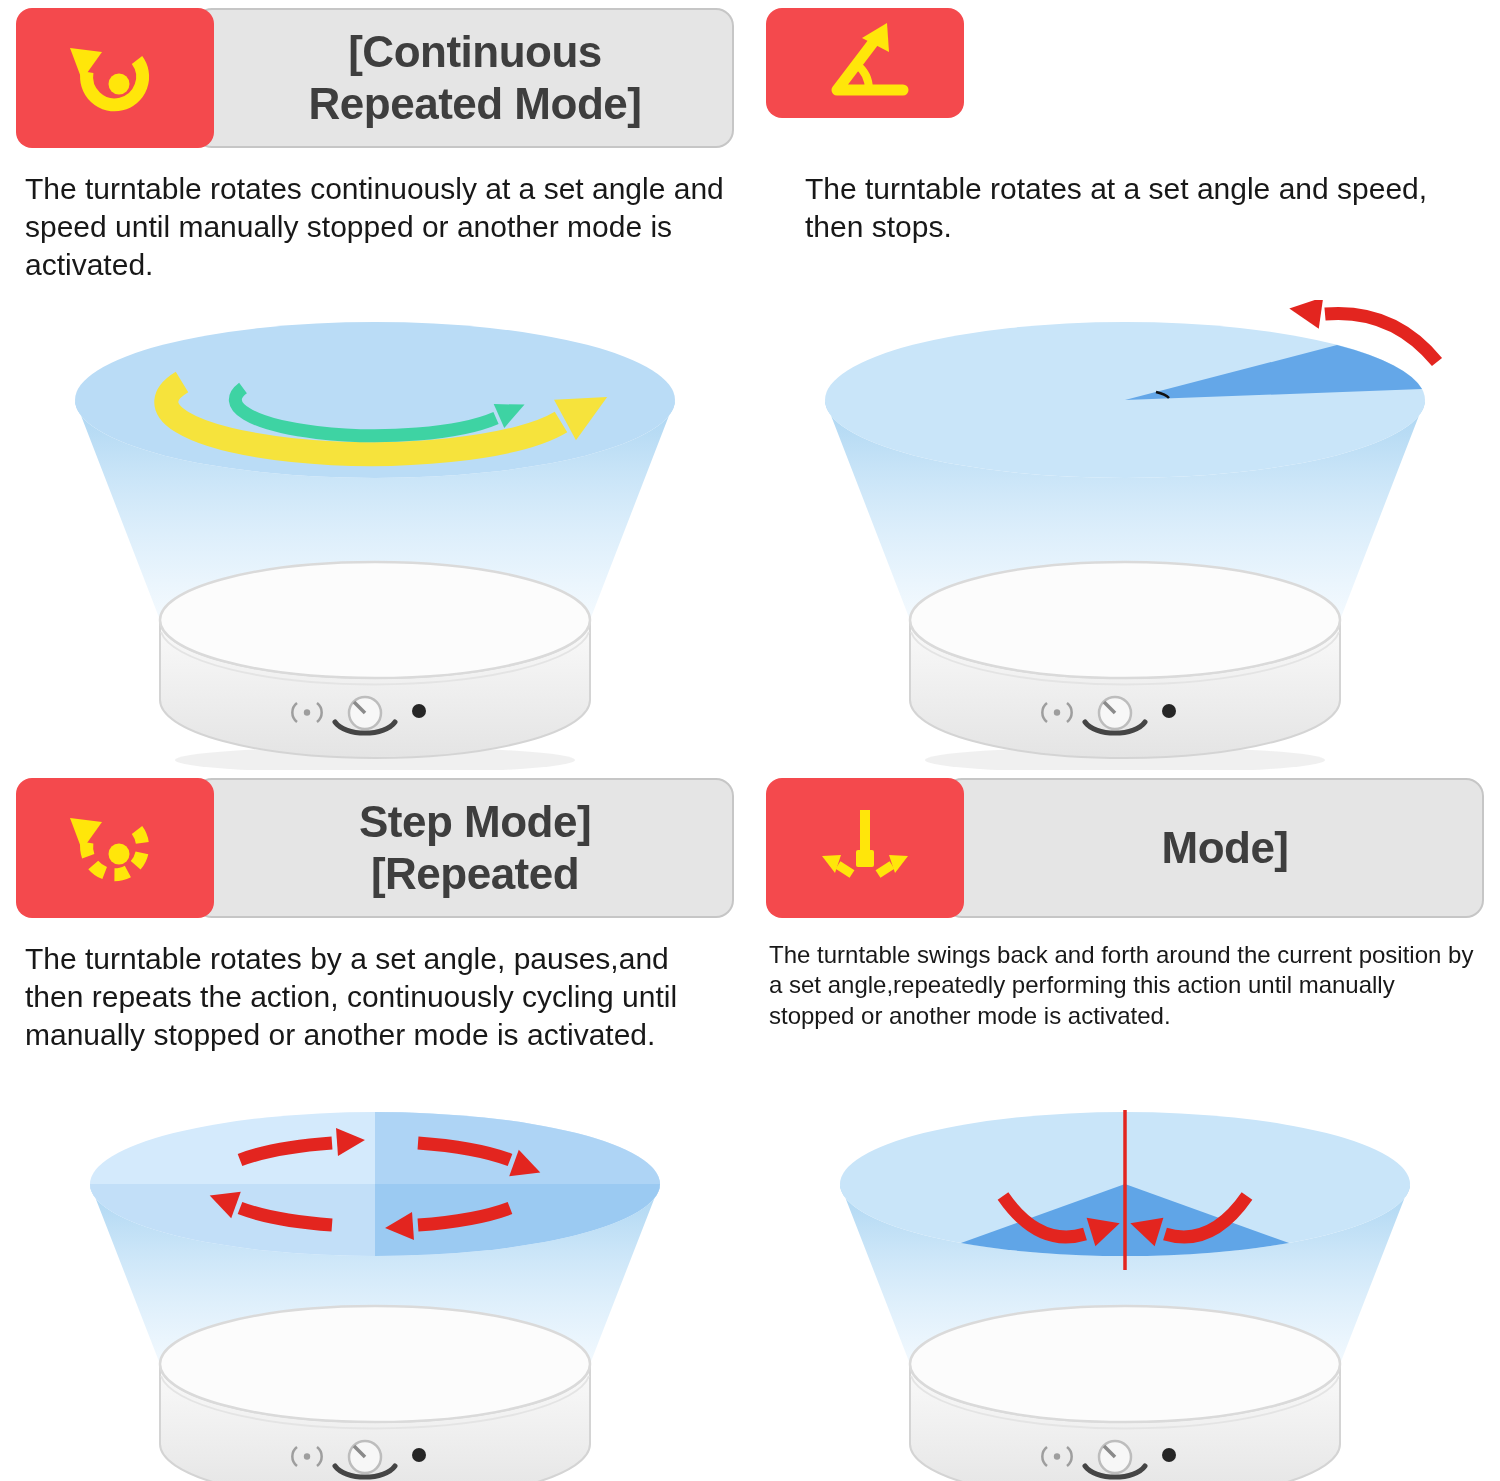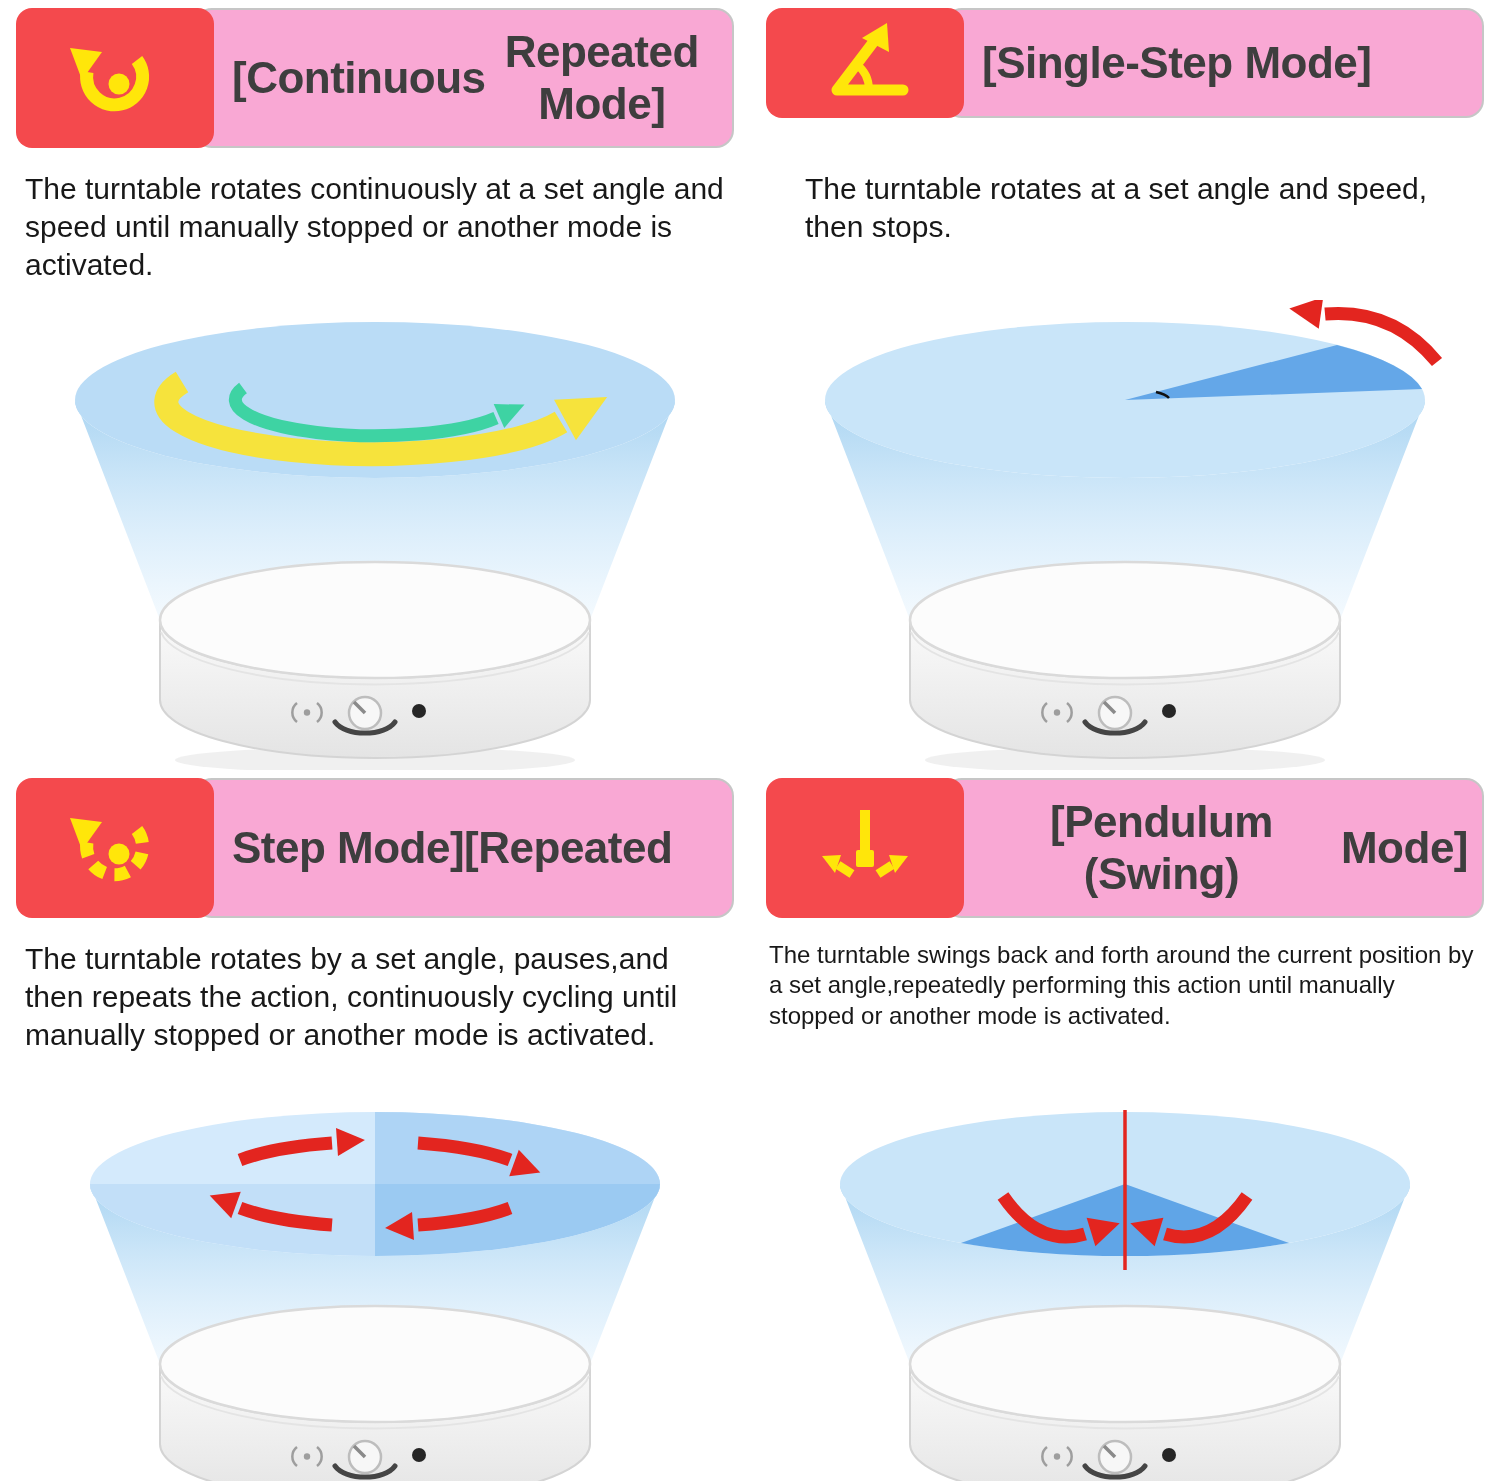--- a/index.html
+++ b/index.html
@@ -3,21 +3,21 @@
 <meta charset="utf-8">
 <style>
   *{box-sizing:border-box;margin:0;padding:0}
   html,body{background:#ffffff}
   body{width:1500px;height:1481px;font-family:"Liberation Sans",sans-serif;overflow:hidden}
   .grid{display:grid;grid-template-columns:750px 750px;grid-template-rows:770px 711px;width:1500px;height:1481px}
   .panel{display:flex;flex-direction:column;padding:8px 16px 0;overflow:hidden}
   .header{display:flex;align-items:stretch;min-height:110px;position:relative}
   .header.tall{min-height:140px}
   .badge{width:198px;flex:none;background:#F4494D;border-radius:16px;display:flex;align-items:center;justify-content:center;z-index:2}
-  .titlebox{flex:1;margin-left:-20px;background:#f9a8d4;border:2.5px solid #C6C6C6;border-radius:18px;display:flex;flex-direction:row;justify-content:flex-start;align-items:center;padding:12px 14px 12px 36px}
+  .titlebox{flex:1;margin-left:-20px;background:#e5e5e5;border:2.5px solid #C6C6C6;border-radius:18px;display:flex;flex-direction:column;justify-content:center;align-items:center;padding:12px 14px 12px 36px}
   .title-line{font-size:44px;font-weight:700;color:#3E3E3E;line-height:1.18;text-align:center;letter-spacing:-0.5px}
   .desc{margin:22px auto 0;max-width:700px;font-size:30px;line-height:1.27;color:#181818}
   .desc.mt-lg{margin-top:52px}
   .desc.narrow{max-width:640px}
   .desc.small{font-size:24px;max-width:712px}
   .illus{margin:auto -16px 0}
   .illus svg{display:block}
 </style>
 </head>
 <body>
@@ -83,24 +83,20 @@
 
   <section class="panel">
     <div class="header">
       <div class="badge">
         <svg width="104" height="104" viewBox="-52 -52 104 104">
           <path d="M 38 27 L -28 27 L 13 -27" fill="none" stroke="#FFE60A" stroke-width="11" stroke-linecap="round" stroke-linejoin="round"></path>
           <path d="M 4 27 A 32 32 0 0 0 -9 1" fill="none" stroke="#FFE60A" stroke-width="8"></path>
           <polygon points="22,-40 -3,-25 24,-11" fill="#FFE60A"></polygon>
         </svg>
       </div>
-      <div class="titlebox">
-        <div class="title-line">[Single-Step Mode]</div>
-        <div class="title-line"></div>
-      </div>
     </div>
     <p class="desc mt-lg narrow">The turntable rotates at a set angle and speed, then stops.</p>
     <div class="illus">
       <svg width="750" height="470" viewBox="0 0 750 470">
         <path d="M 75 100 L 160 320 A 215 58 0 0 0 590 320 L 675 100 A 300 78 0 0 1 75 100 Z" fill="url(#beamGrad)"></path>
         <g transform="translate(375,100)">
           <ellipse cx="0" cy="0" rx="300" ry="78" fill="#C9E5F9"></ellipse>
           <path d="M 0 0 L 297 -11 A 300 78 0 0 0 212 -55 Z" fill="#64A7E8"></path>
           <path d="M 44 -2 A 44 12 0 0 0 31 -8" fill="none" stroke="#111111" stroke-width="2.5"></path>
           <path d="M 312 -38 Q 268 -92 200 -86" fill="none" stroke="#E3251F" stroke-width="13"></path>
@@ -158,21 +154,20 @@
         <svg width="104" height="104" viewBox="-52 -52 104 104">
           <line x1="0" y1="-38" x2="0" y2="4" stroke="#FFE60A" stroke-width="10"></line>
           <rect x="-9" y="2" width="18" height="17" rx="2" fill="#FFE60A"></rect>
           <line x1="-13" y1="26" x2="-27" y2="17" stroke="#FFE60A" stroke-width="9"></line>
           <polygon points="-43,8 -24,7 -30,25" fill="#FFE60A"></polygon>
           <line x1="13" y1="26" x2="27" y2="17" stroke="#FFE60A" stroke-width="9"></line>
           <polygon points="43,8 24,7 30,25" fill="#FFE60A"></polygon>
         </svg>
       </div>
       <div class="titlebox">
-        <div class="title-line">[Pendulum (Swing)</div>
         <div class="title-line">Mode]</div>
       </div>
     </div>
     <p class="desc small">The turntable swings back and forth around the current position by a set angle,repeatedly performing this action until manually stopped or another mode is activated.</p>
     <div class="illus">
       <svg width="750" height="372" viewBox="0 0 750 372">
         <path d="M 90 75 L 160 255 A 215 58 0 0 0 590 255 L 660 75 A 285 72 0 0 1 90 75 Z" fill="url(#beamGrad)"></path>
         <g transform="translate(375,75)">
           <ellipse cx="0" cy="0" rx="285" ry="72" fill="#C9E5F9"></ellipse>
           <path d="M 0 0 L 164 59 A 285 72 0 0 1 -164 59 Z" fill="#60A5E7"></path>

